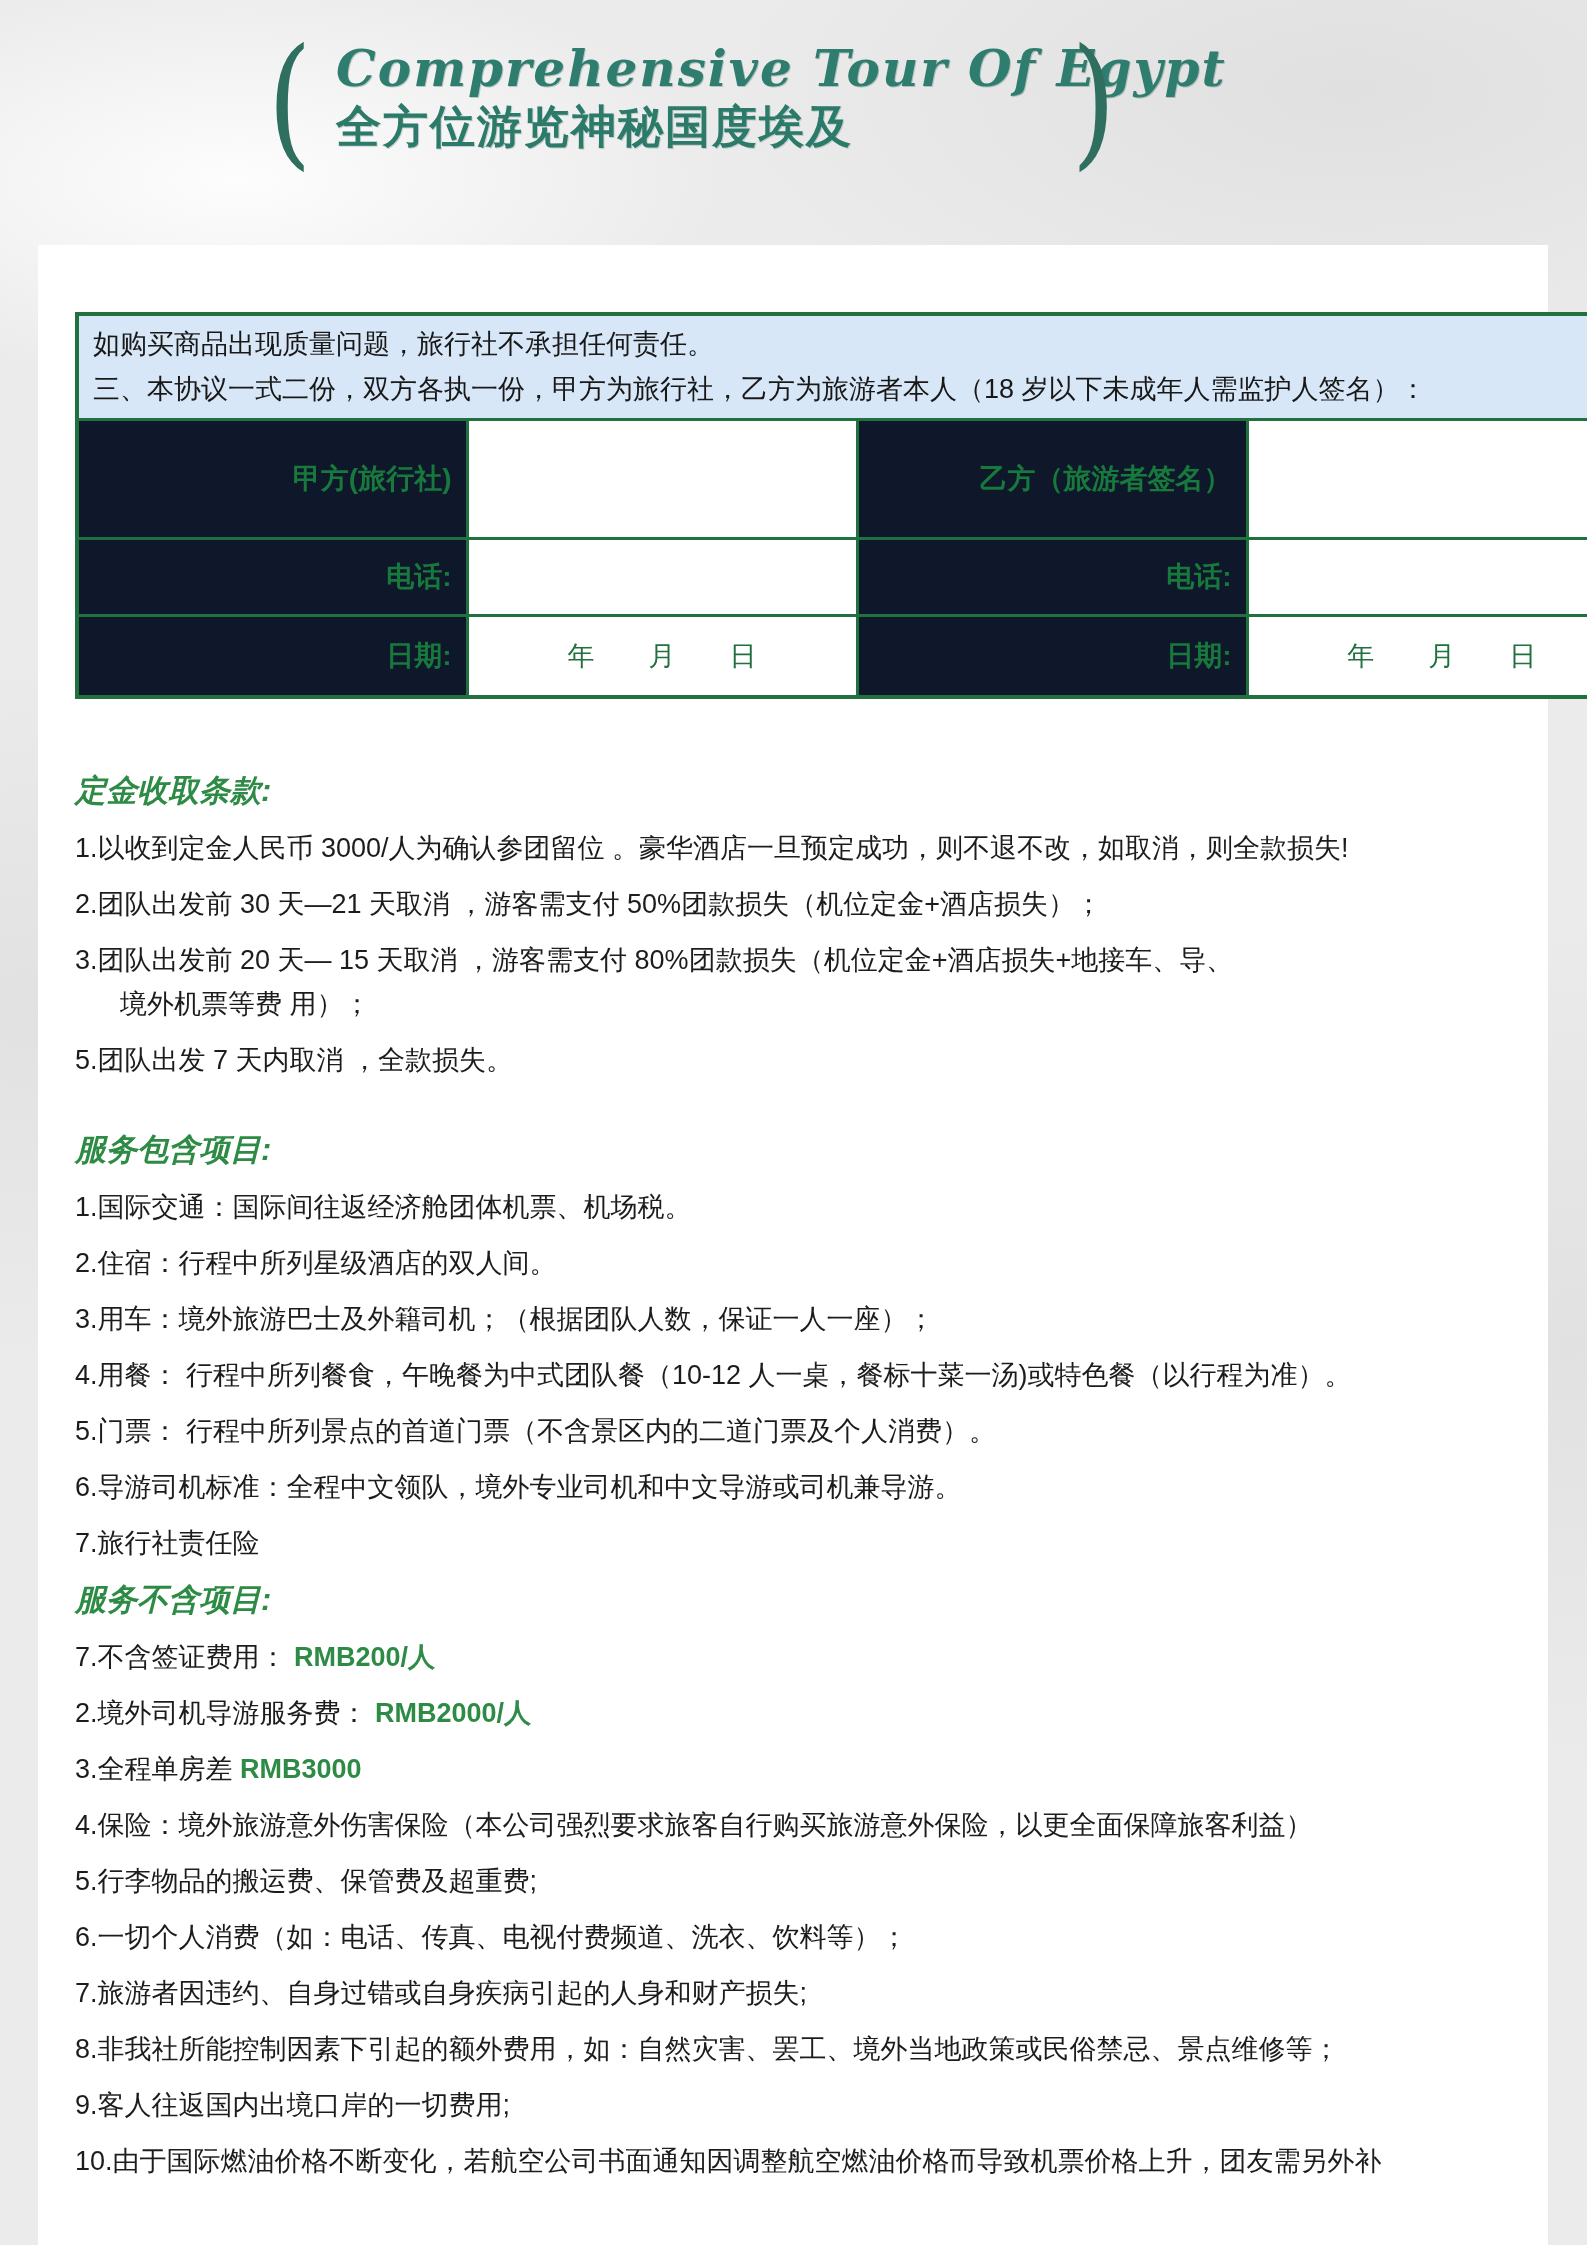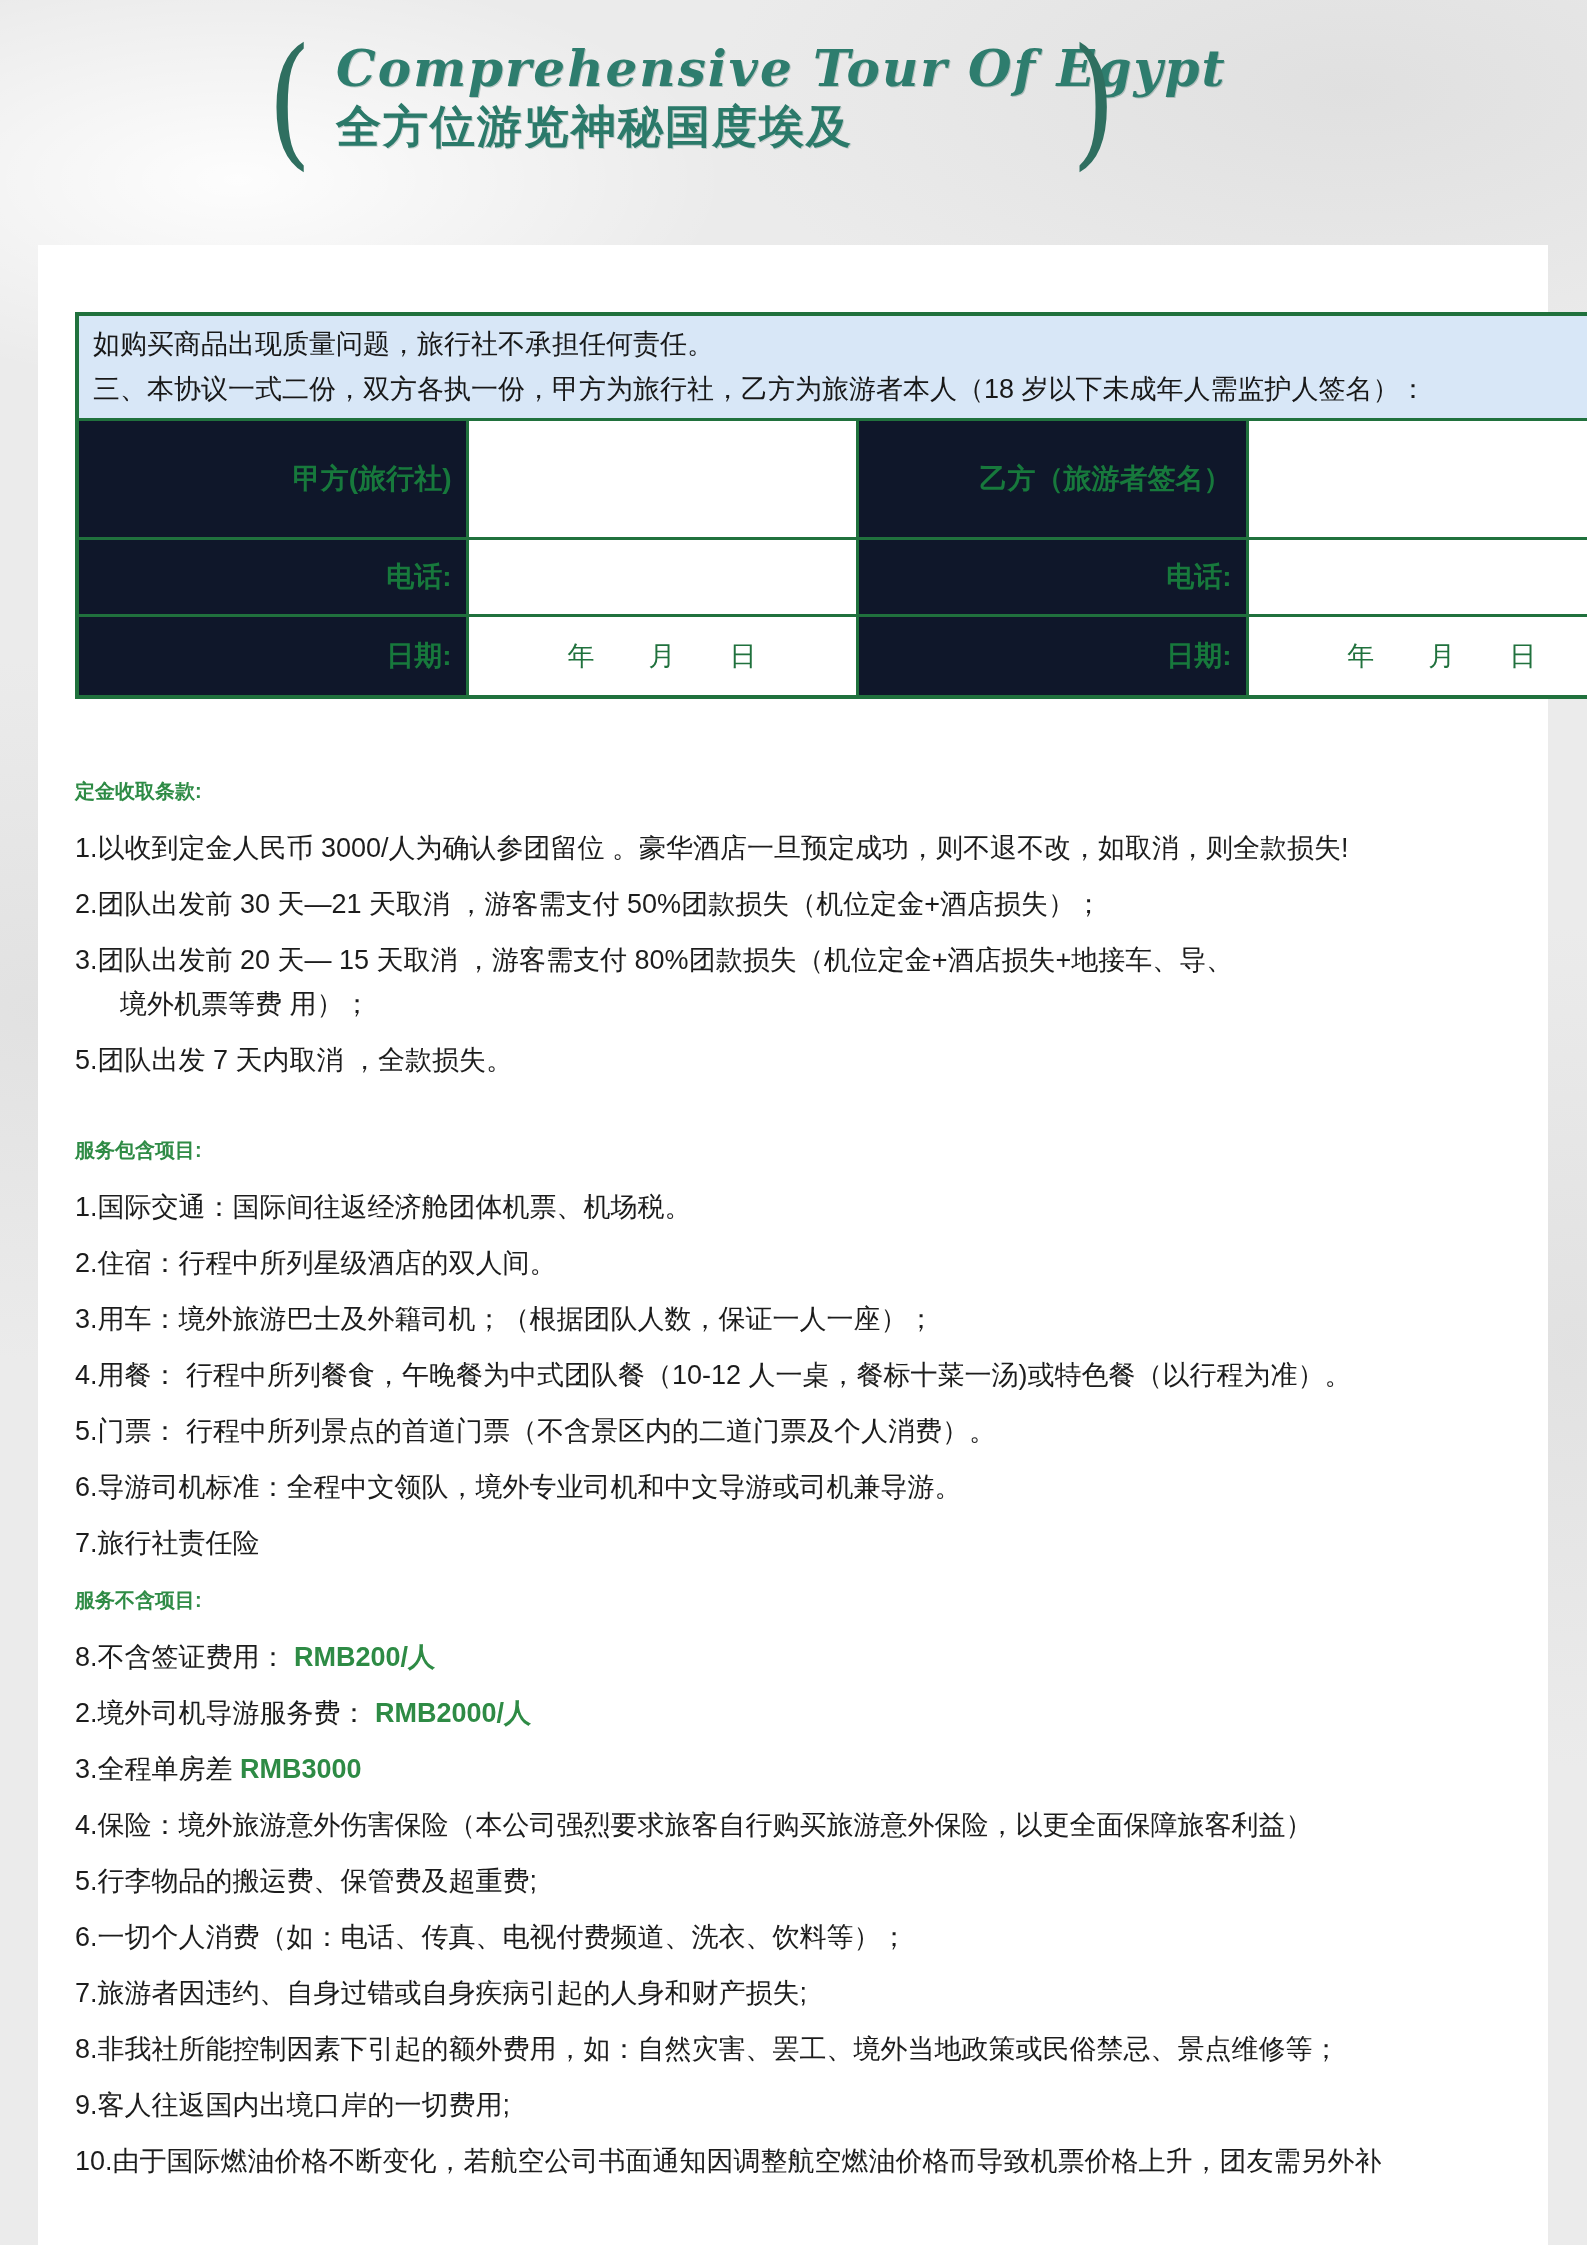--- a/index.html
+++ b/index.html
@@ -57,22 +57,23 @@
   td.date-val{
     text-align:center;color:#20713d;font-size:27px;font-weight:normal;
   }
   .col1{width:270px;} .col2{width:450px;} .col3{width:183px;} .col4{width:529px;}
   tr.party-row td{height:108px;}
   tr.phone-row td{height:66px;}
   tr.date-row td{height:70px;}
   
   .sections{padding:0 45px 0 37px;}
   .sec-heading{
-    color:#2e8b45;font-weight:bold;font-size:20px;line-height:32px;
+    color:#2e8b45;font-weight:bold;font-size:31px;line-height:32px;
     margin:0 0 26px 0;
+    font-style:italic;
   }
   .sec-heading.first{margin-top:76px;}
   .sec-heading.second{margin-top:58px;}
   .sec-heading.third{margin-top:2px;}
   .item{
     color:#1c1c1c;font-size:27px;line-height:31px;margin-bottom:25px;
   }
   .cont{padding-left:45px;margin-top:13px;}
   .hl{color:#2e8b45;font-weight:bold;}
 </style>
@@ -139,21 +140,21 @@
       <div class="item">3.用车：境外旅游巴士及外籍司机；（根据团队人数，保证一人一座）；</div>
       <div class="item">4.用餐： 行程中所列餐食，午晚餐为中式团队餐（10-12 人一桌，餐标十菜一汤)或特色餐（以行程为准）。</div>
       <div class="item">5.门票： 行程中所列景点的首道门票（不含景区内的二道门票及个人消费）。</div>
       <div class="item">6.导游司机标准：全程中文领队，境外专业司机和中文导游或司机兼导游。</div>
       <div class="item">7.旅行社责任险</div>
     </div>
 
     <div class="section">
       <div class="sec-heading third">服务不含项目:</div>
       <div class="item">
-        <span>8.不含签证费用： </span><span class="hl">RMB200/人</span>
+        <span>7.不含签证费用： </span><span class="hl">RMB200/人</span>
       </div>
       <div class="item">
         <span>2.境外司机导游服务费： </span><span class="hl">RMB2000/人</span>
       </div>
       <div class="item">
         <span>3.全程单房差 </span><span class="hl">RMB3000</span>
       </div>
       <div class="item">4.保险：境外旅游意外伤害保险（本公司强烈要求旅客自行购买旅游意外保险，以更全面保障旅客利益）</div>
       <div class="item">5.行李物品的搬运费、保管费及超重费;</div>
       <div class="item">6.一切个人消费（如：电话、传真、电视付费频道、洗衣、饮料等）；</div>

